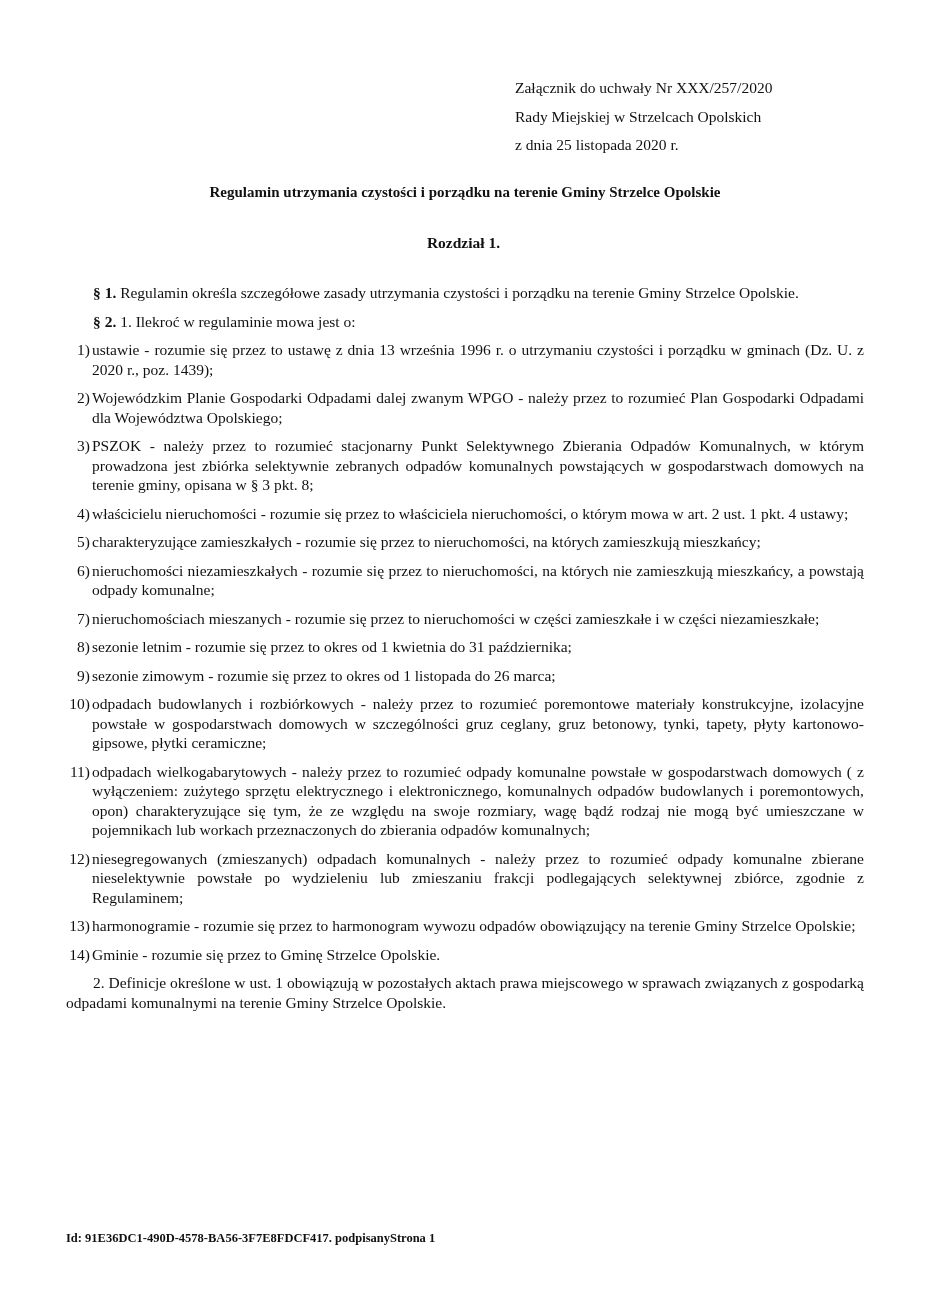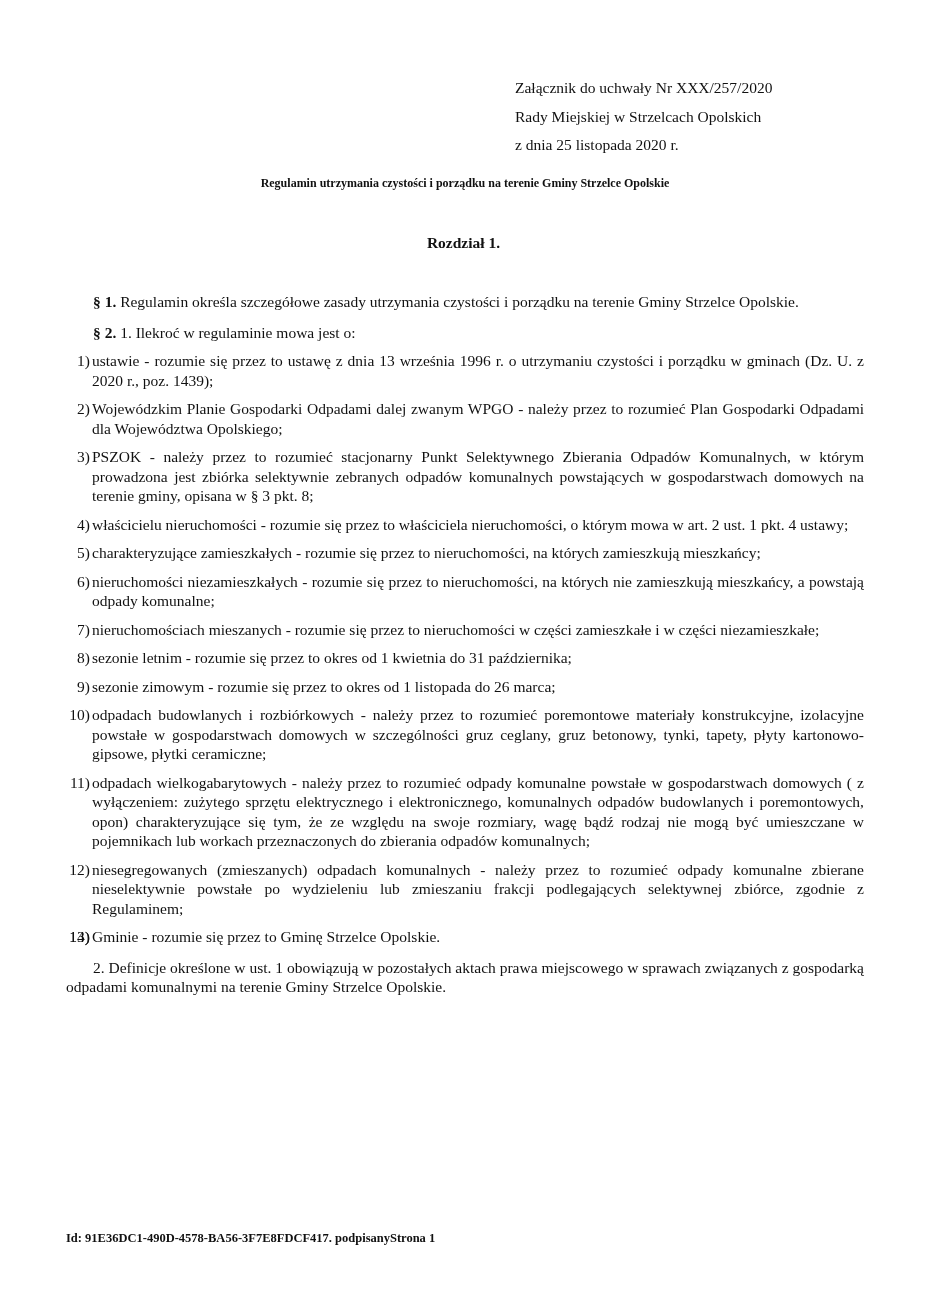--- a/index.html
+++ b/index.html
@@ -26,24 +26,24 @@
     left: 515px;
     top: 74px;
     line-height: 28.5px;
     font-size: 15.5px;
     font-family: Liberation Serif, serif;
   }
   .attachment div { white-space: nowrap; }
   .doc-title {
     position: absolute;
     left: 0; right: 0;
-    top: 176px;
+    top: 184px;
     text-align: center;
     font-weight: bold;
-    font-size: 12px;
+    font-size: 15px;
   }
   .chapter {
     position: absolute;
     left: 0; right: 3px;
     top: 233px;
     text-align: center;
     font-weight: bold;
     line-height: 19px;
     font-size: 15.5px;
   }
@@ -51,21 +51,21 @@
     position: absolute;
     left: 66px;
     width: 798px;
     top: 281px;
     line-height: 19.5px;
     font-size: 15.5px;
   }
   .para {
     text-align: justify;
     text-indent: 27px;
-    margin: 11px 0 9px 0;
+    margin: 2px 0 9px 0;
   }
   .para b { font-weight: bold; }
   .def-list {
     margin: 0;
     padding: 0;
     list-style: none;
   }
   .def-item {
     position: relative;
     padding-left: 26px;
@@ -120,21 +120,21 @@
       <li class="def-item"><span class="num">3)</span><span>PSZOK - należy przez to rozumieć stacjonarny Punkt Selektywnego Zbierania Odpadów Komunalnych, w którym prowadzona jest zbiórka selektywnie zebranych odpadów komunalnych powstających w gospodarstwach domowych na terenie gminy, opisana w § 3 pkt. 8;</span></li>
       <li class="def-item"><span class="num">4)</span><span>właścicielu nieruchomości - rozumie się przez to właściciela nieruchomości, o którym mowa w art. 2 ust. 1 pkt. 4 ustawy;</span></li>
       <li class="def-item"><span class="num">5)</span><span>charakteryzujące zamieszkałych - rozumie się przez to nieruchomości, na których zamieszkują mieszkańcy;</span></li>
       <li class="def-item"><span class="num">6)</span><span>nieruchomości niezamieszkałych - rozumie się przez to nieruchomości, na których nie zamieszkują mieszkańcy, a powstają odpady komunalne;</span></li>
       <li class="def-item"><span class="num">7)</span><span>nieruchomościach mieszanych - rozumie się przez to nieruchomości w części zamieszkałe i w części niezamieszkałe;</span></li>
       <li class="def-item"><span class="num">8)</span><span>sezonie letnim - rozumie się przez to okres od 1 kwietnia do 31 października;</span></li>
       <li class="def-item"><span class="num">9)</span><span>sezonie zimowym - rozumie się przez to okres od 1 listopada do 26 marca;</span></li>
       <li class="def-item wide"><span class="num">10)</span><span>odpadach budowlanych i rozbiórkowych - należy przez to rozumieć poremontowe materiały konstrukcyjne, izolacyjne powstałe w gospodarstwach domowych w szczególności gruz ceglany, gruz betonowy, tynki, tapety, płyty kartonowo-gipsowe, płytki ceramiczne;</span></li>
       <li class="def-item wide"><span class="num">11)</span><span>odpadach wielkogabarytowych - należy przez to rozumieć odpady komunalne powstałe w gospodarstwach domowych ( z wyłączeniem: zużytego sprzętu elektrycznego i elektronicznego, komunalnych odpadów budowlanych i poremontowych, opon) charakteryzujące się tym, że ze względu na swoje rozmiary, wagę bądź rodzaj nie mogą być umieszczane w pojemnikach lub workach przeznaczonych do zbierania odpadów komunalnych;</span></li>
       <li class="def-item wide"><span class="num">12)</span><span>niesegregowanych (zmieszanych) odpadach komunalnych - należy przez to rozumieć odpady komunalne zbierane nieselektywnie powstałe po wydzieleniu lub zmieszaniu frakcji podlegających selektywnej zbiórce, zgodnie z Regulaminem;</span></li>
-      <li class="def-item wide"><span class="num">13)</span></li>
+      <li class="def-item wide"><span class="num">13)</span><span>harmonogramie - rozumie się przez to harmonogram wywozu odpadów obowiązujący na terenie Gminy Strzelce Opolskie;</span></li>
       <li class="def-item wide"><span class="num">14)</span><span>Gminie - rozumie się przez to Gminę Strzelce Opolskie.</span></li>
     </ul>
 
     <p class="para">2. Definicje określone w ust. 1 obowiązują w pozostałych aktach prawa miejscowego w sprawach związanych z gospodarką odpadami komunalnymi na terenie Gminy Strzelce Opolskie.</p>
   </div>
 
   <div class="footer">
     <span>Id: 91E36DC1-490D-4578-BA56-3F7E8FDCF417. podpisany</span>
     <span>Strona 1</span>
   </div>

